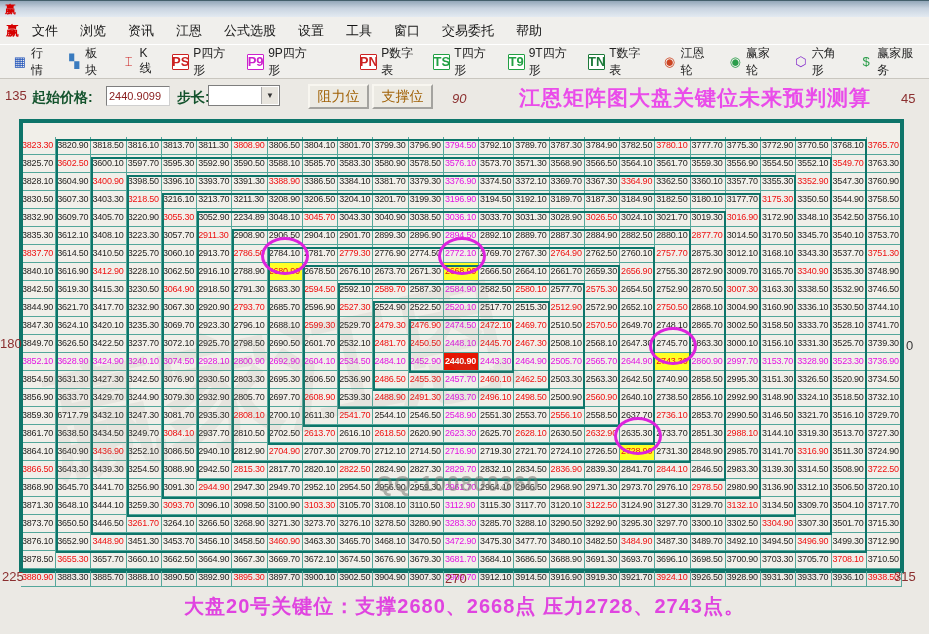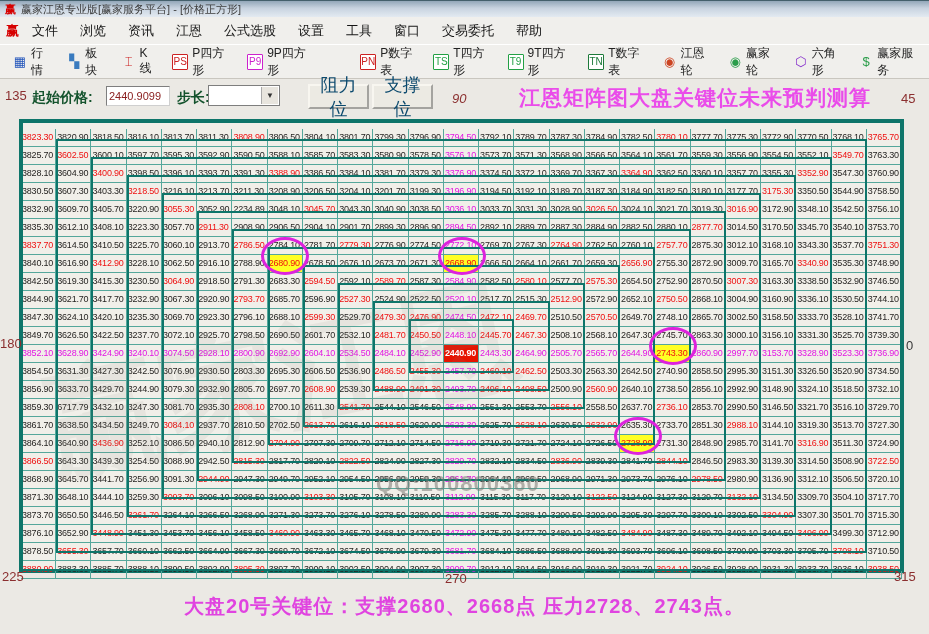--- a/index.html
+++ b/index.html
@@ -15,45 +15,45 @@
   .menubar{position:absolute;left:0;top:17px;width:929px;height:27px;background:#f0efec;
     display:flex;align-items:center;padding-left:6px;box-sizing:border-box;}
   .menubar .app-logo{font-size:13px;margin-right:2px;}
   .menu-item{font-size:13px;color:#151515;padding:3px 11px;cursor:default;}
   
   .toolbar{position:absolute;left:0;top:44px;width:929px;height:35px;background:#f0efec;
     border-top:1px solid #ffffff;border-bottom:1px solid #c9c6bf;display:flex;align-items:center;
     padding-left:6px;box-sizing:border-box;}
   .tool-item{display:flex;align-items:center;gap:4px;padding:0 7px;font-size:12px;color:#222;height:26px;}
   .tool-icon{display:inline-flex;align-items:center;justify-content:center;width:15px;height:14px;
-    font-size:10px;font-weight:normal;background:#fff;border:1px solid currentColor;border-radius:1px;}
+    font-size:13px;font-weight:bold;background:#fff;border:1px solid currentColor;border-radius:1px;}
   .tool-icon.glyph{border:none;background:none;font-size:13px;font-weight:normal;}
   
   .controls{position:absolute;left:0;top:79px;width:834px;height:39px;background:#ebe9e4;}
   .ctl-label{position:absolute;font-size:14px;font-weight:bold;color:#14532d;top:10px;}
   .price-input{position:absolute;left:106px;top:7px;width:58px;height:18px;border:1px solid #7e7e7e;
     border-right-color:#cfcfcf;border-bottom-color:#cfcfcf;background:#fff;font-size:11px;color:#8b2020;
     padding:0 2px;font-family:"Liberation Sans",sans-serif;}
   .step-dropdown{position:absolute;left:208px;top:6px;width:72px;height:21px;background:#fff;
     border:1px solid #7e7e7e;box-sizing:border-box;display:flex;align-items:center;}
   .step-swatch{width:42px;height:13px;margin-left:3px;}
   .dd-arrow-btn{position:absolute;right:1px;top:1px;width:16px;height:17px;background:#e8e5de;
     border-left:1px solid #aaa;display:flex;align-items:center;justify-content:center;font-size:8px;color:#333;}
   .push-btn{position:absolute;top:5px;height:25px;background:#eceae3;border:2px outset #f8f6f0;
-    font-size:18px;color:#0c4a6e;display:flex;align-items:center;justify-content:center;
+    font-size:14px;color:#a16207;display:flex;align-items:center;justify-content:center;
     font-family:"Liberation Sans",sans-serif;}
   .btn-resist{left:308px;width:61px;}
   .btn-support{left:372px;width:61px;}
   .banner{position:absolute;left:519px;top:5px;font-size:21px;font-weight:bold;color:#ea4cea;letter-spacing:1px;white-space:nowrap;}
   
   .angle{position:absolute;font-size:13px;color:#8b2f2f;z-index:9;}
   
   .grid-wrap{position:absolute;left:19px;top:119px;width:881px;height:450px;
     border:2px solid #0e756a;box-sizing:content-box;background:#f1efe9;}
-  .pgrid{position:absolute;left:0;top:8px;width:881px;height:450px;display:grid;
+  .pgrid{position:absolute;left:0;top:16px;width:881px;height:450px;display:grid;
     grid-template-columns:repeat(25,1fr);grid-template-rows:repeat(25,18px);}
   .cell{border-right:1px solid #55a79b;border-bottom:1px solid #55a79b;box-sizing:border-box;
     font-size:9px;letter-spacing:-0.2px;color:#262422;white-space:nowrap;overflow:hidden;
     padding-left:1px;line-height:17px;}
   .cell.red{color:#ee1111;}
   .cell.magenta{color:#e216e2;}
   .cell.yellow{background:#ffff24;color:#ee1111;}
   .cell.center{background:#e61400;color:#ffffff;font-weight:bold;}
   .overlay{position:absolute;left:0;top:0;width:881px;height:450px;pointer-events:none;}
   .ringbox{position:absolute;border:2px solid #0e756a;box-sizing:border-box;}
@@ -65,21 +65,20 @@
     color:rgba(120,120,114,0.55);letter-spacing:1px;z-index:4;pointer-events:none;}
   
   .footer{position:absolute;left:0;top:593px;width:929px;text-align:center;font-size:20px;
     font-weight:bold;color:#e044e0;letter-spacing:1px;}
 </style>
 </head>
 <body>
 
 <div class="titlebar">
   <span class="app-logo">赢</span>
-  <span class="title-text">赢家江恩专业版[赢家服务平台] - [价格正方形]</span>
 </div>
 
 <div class="menubar">
   <span class="app-logo">赢</span>
   <span class="menu-items"><span class="menu-item">文件</span><span class="menu-item">浏览</span><span class="menu-item">资讯</span><span class="menu-item">江恩</span><span class="menu-item">公式选股</span><span class="menu-item">设置</span><span class="menu-item">工具</span><span class="menu-item">窗口</span><span class="menu-item">交易委托</span><span class="menu-item">帮助</span></span>
 </div>
 
 <div class="toolbar">
     <div class="tool-item">
       <span class="tool-icon glyph" style="color: rgb(34, 85, 187);">▦</span>

